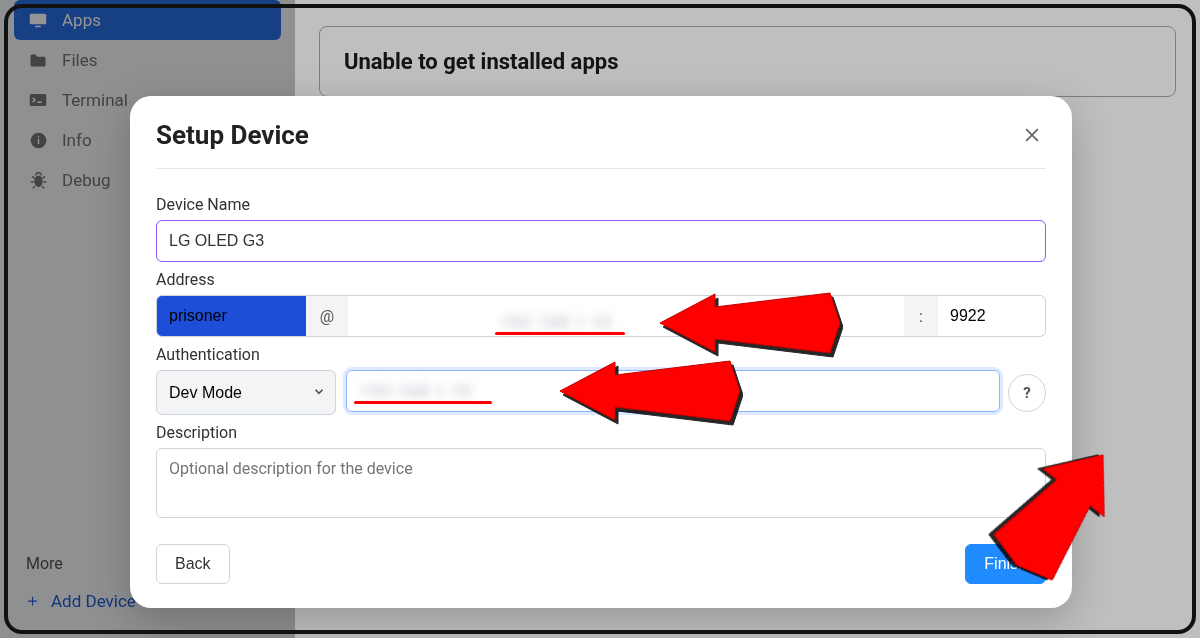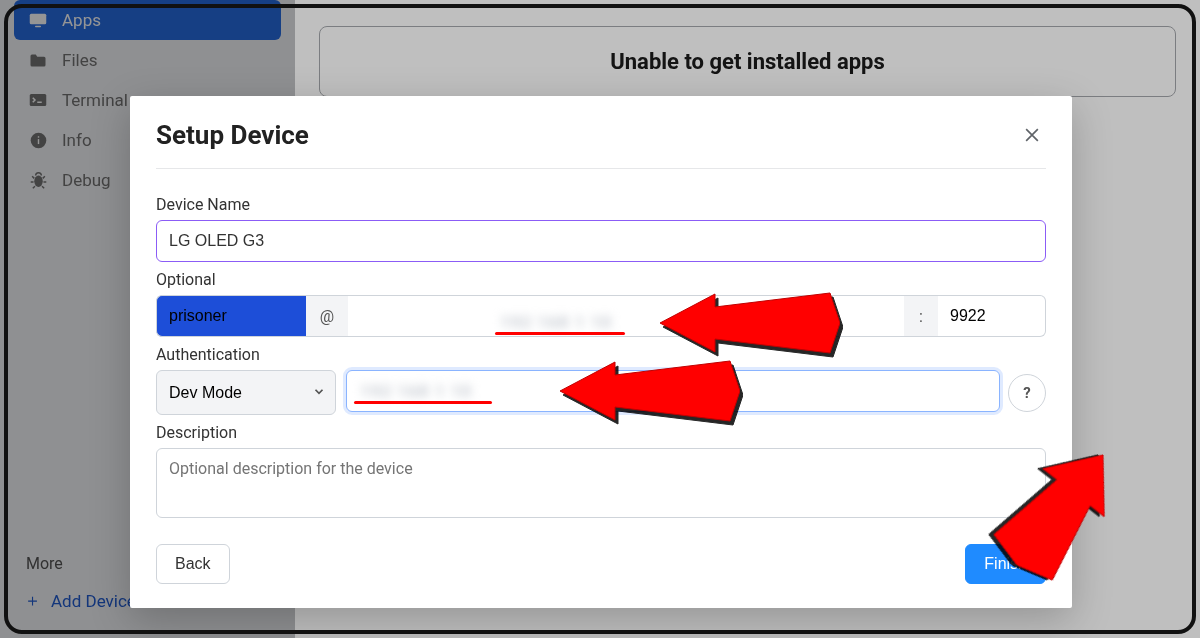--- a/index.html
+++ b/index.html
@@ -56,21 +56,20 @@
   }
 
   .main {
     flex: 1;
     padding: 26px 24px;
   }
   .card {
     border: 1px solid #d2d6dd;
     border-radius: 8px;
     padding: 22px 24px;
-    text-align: center;
   }
   .card-title {
     font-size: 22px;
     font-weight: 700;
     color: #222;
   }
 
   
   .scrim {
     position: absolute;
@@ -78,21 +77,21 @@
     background: rgba(0,0,0,0.25);
   }
 
   
   .modal {
     position: absolute;
     left: 130px;
     top: 96px;
     width: 942px;
     background: #fff;
-    border-radius: 2px;
+    border-radius: 21px;
     box-shadow: 0 12px 40px rgba(0,0,0,0.22);
     padding: 24px 26px 24px 26px;
   }
   .modal-header {
     display: flex;
     justify-content: space-between;
     align-items: center;
     padding-bottom: 18px;
     border-bottom: 1px solid #e6e7e9;
   }
@@ -358,21 +357,21 @@
           <path d="M5 5l14 14M19 5L5 19"></path>
         </svg>
     </div>
   </div>
 
   <div class="modal-body">
 
     <label class="form-label">Device Name</label>
     <input class="form-control" value="LG OLED G3" style="">
 
-    <label class="form-label">Optional</label>
+    <label class="form-label">Address</label>
     <div class="input-group">
       <input class="ig-user" value="prisoner" style="">
       <div class="ig-addon">@</div>
       <input class="ig-host" value="" style="">
       <div class="ig-colon">:</div>
       <input class="ig-port" value="9922" style="">
     </div>
 
     <label class="form-label">Authentication</label>
     <div class="auth-row">

